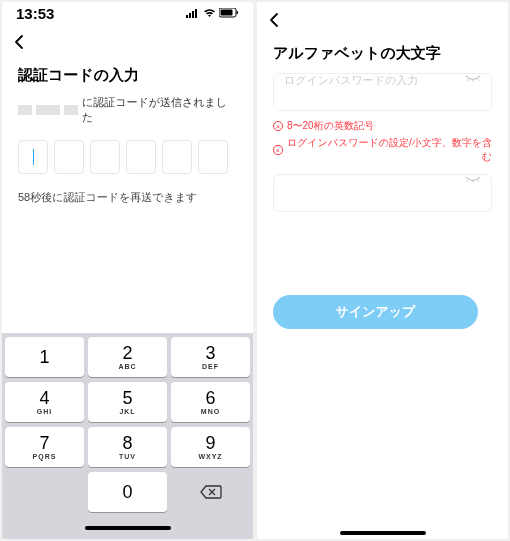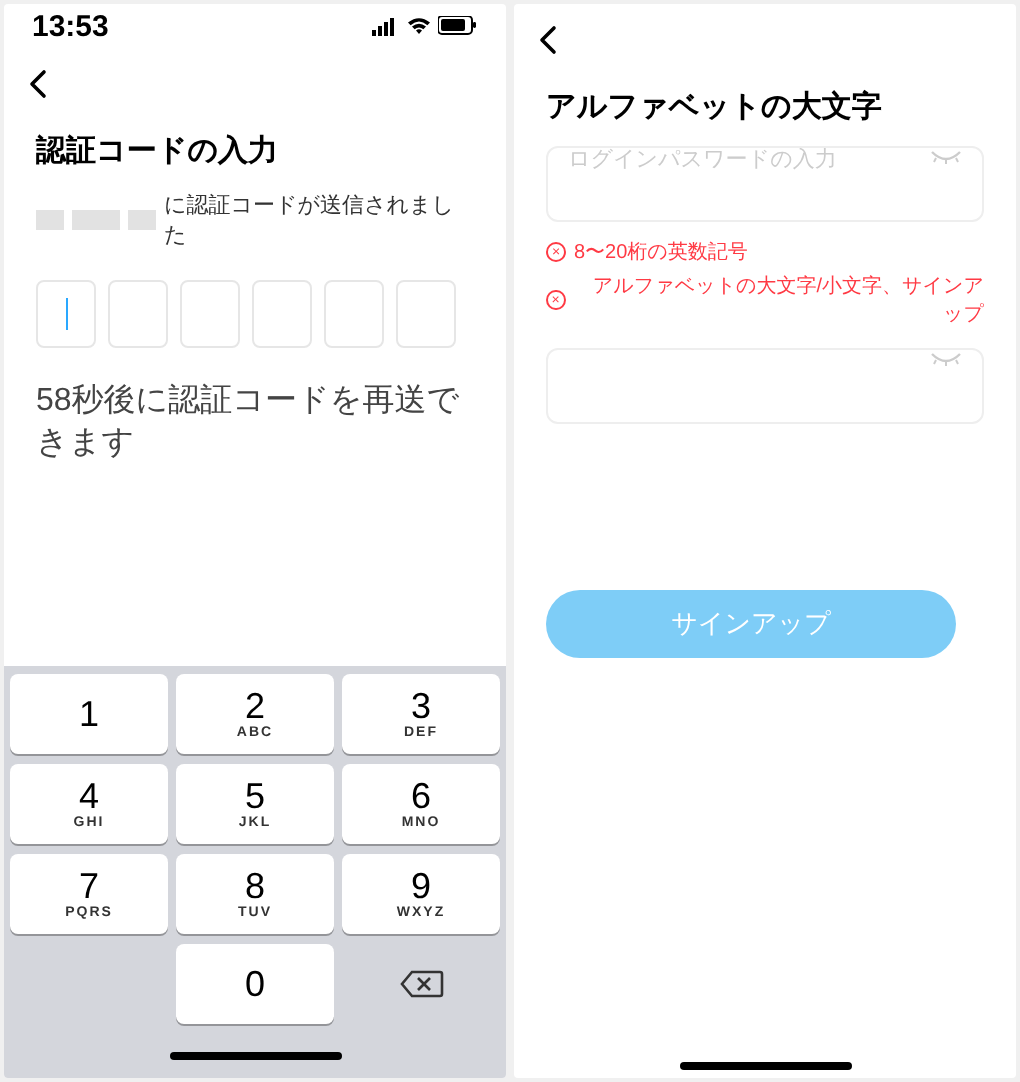--- a/index.html
+++ b/index.html
@@ -11,39 +11,39 @@
   .nav { height: 36px; display: flex; align-items: center; padding: 0 10px; }
   .back svg { display: block; }
   .content { padding: 6px 16px 0; }
   .title { font-size: 15px; font-weight: 700; margin-bottom: 10px; }
   .sent-row { font-size: 11px; color: #333; margin-bottom: 15px; display: flex; align-items: center; gap: 4px; }
   .redacted { display: inline-flex; gap: 4px; }
   .redacted span { background: #e2e2e2; height: 10px; display: inline-block; }
   .code-boxes { display: flex; gap: 6px; margin-bottom: 16px; }
   .code-box { width: 30px; height: 34px; border: 1px solid #e6e6e6; border-radius: 4px; display: flex; align-items: center; justify-content: center; }
   .code-box.active::after { content: ""; width: 1px; height: 16px; background: #2aa8ff; }
-  .resend { font-size: 16px; color: #444; }
+  .resend { font-size: 11px; color: #444; }
   .keypad { position: absolute; bottom: 0; left: 0; right: 0; background: #d4d6dc; padding: 4px 3px 0; }
   .kp-row { display: flex; gap: 4px; margin-bottom: 5px; }
   .key { flex: 1; background: #fff; border-radius: 4px; height: 40px; display: flex; flex-direction: column; align-items: center; justify-content: center; box-shadow: 0 1px 0 rgba(0,0,0,.3); }
   .key .digit { font-size: 18px; font-weight: 400; line-height: 1; }
   .key .letters { font-size: 7px; font-weight: 700; letter-spacing: 1px; margin-top: 1px; color: #333; }
   .key.blank { background: transparent; box-shadow: none; }
   .key.del { background: transparent; box-shadow: none; }
   .home-ind { height: 22px; display: flex; align-items: center; justify-content: center; }
   .home-bar { width: 86px; height: 4px; background: #000; border-radius: 3px; }
   
   .field { border: 1px solid #eee; border-radius: 6px; height: 38px; display: flex; align-items: flex-start; padding: 0 10px; margin-bottom: 8px; position: relative; }
   .field input { border: none; outline: none; width: 100%; font-size: 11px; background: transparent; }
   .field input::placeholder { color: #ccc; }
   .eye { position: absolute; right: 10px; color: #ccc; font-size: 12px; }
   .rules { margin: 4px 0 10px; text-align: right; }
   .rule { font-size: 10px; color: #ff3a44; display: flex; align-items: center; gap: 4px; margin-bottom: 3px; }
   .rule-icon { width: 10px; height: 10px; border: 1px solid #ff3a44; border-radius: 50%; display: inline-flex; align-items: center; justify-content: center; font-size: 7px; line-height: 1; }
-  .signup-btn { position: absolute; left: 16px; right: 30px; bottom: 210px; height: 34px; background: #7ecdf7; color: #fff; border: none; border-radius: 17px; font-size: 13px; font-weight: 400; }
+  .signup-btn { position: absolute; left: 16px; right: 30px; bottom: 210px; height: 34px; background: #7ecdf7; color: #fff; border: none; border-radius: 17px; font-size: 13px; font-weight: 700; }
   .home-ind-abs { position: absolute; bottom: 4px; left: 0; right: 0; display: flex; justify-content: center; }
 </style>
 </head>
 <body>
 
 <div class="phone">
   <div class="status-bar">
     <span>13:53</span>
     <div class="status-right">
       <span class="signal">
@@ -179,21 +179,21 @@
           </svg>
       </span>
     </div>
     <div class="rules">
       <div class="rule">
         <span class="rule-icon">×</span>
         <span>8〜20桁の英数記号</span>
       </div>
       <div class="rule">
         <span class="rule-icon">×</span>
-        <span>アルファベットの大文字/小文字、サインアップ</span>
+        <span>ログインパスワードの設定/小文字、数字を含む</span>
       </div>
     </div>
     <div class="field">
       <span class="eye">
         <svg width="16" height="10">
             <path d="M1 1 Q8 8 15 1" stroke="#ccc" stroke-width="1.2" fill="none"></path>
             <line x1="3" y1="4" x2="2" y2="6" stroke="#ccc" stroke-width="1"></line>
             <line x1="8" y1="5" x2="8" y2="7" stroke="#ccc" stroke-width="1"></line>
             <line x1="13" y1="4" x2="14" y2="6" stroke="#ccc" stroke-width="1"></line>
           </svg>

